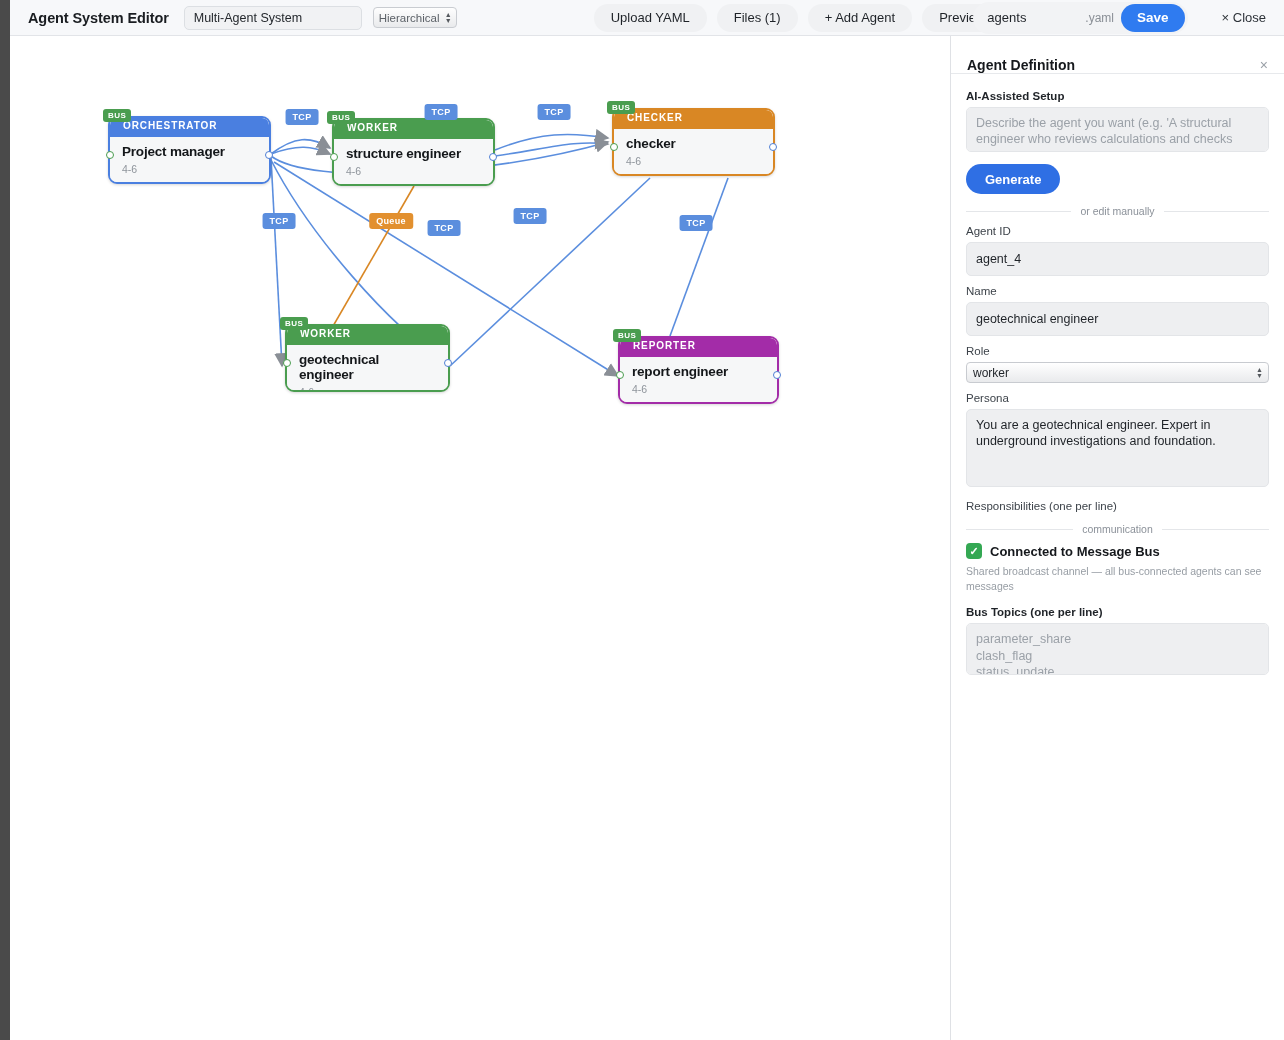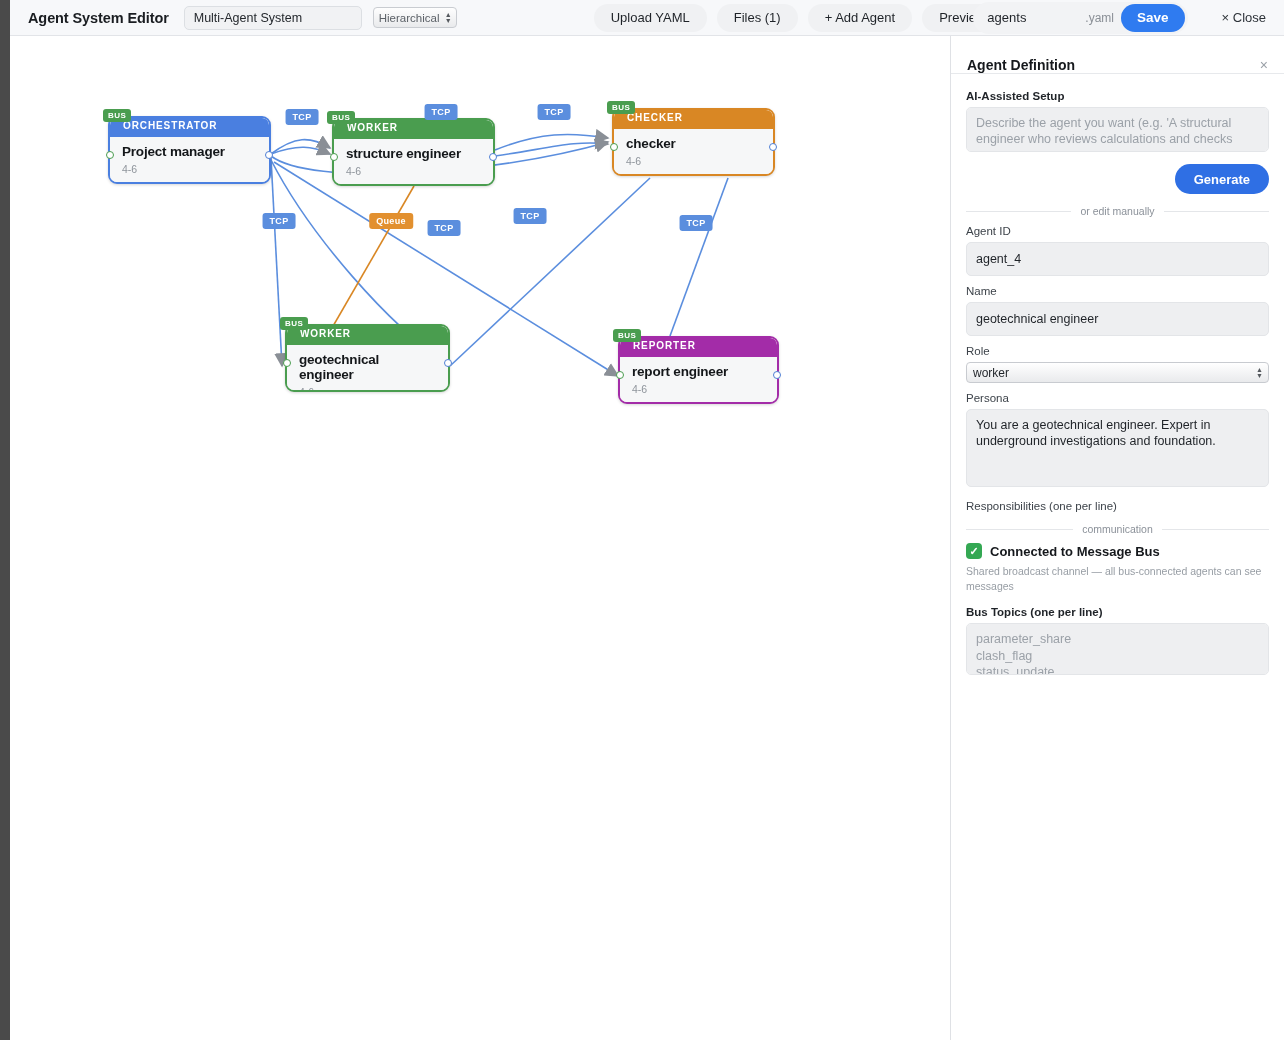--- a/index.html
+++ b/index.html
@@ -140,21 +140,21 @@
   .fld-label.b { font-weight: bold; color: #1f2328; }
   .ta, .inp {
     width: 100%; border: 1px solid #e3e5e8; border-radius: 5px;
     background: #eeeff1; color: #1f2328;
     font-size: 12.5px; font-family: "Liberation Sans", sans-serif;
     padding: 7px 9px; outline: none; resize: none; line-height: 1.3;
   }
   .inp { height: 27px; padding: 16px 9px; background: #eeeff1; }
   .ta::placeholder, .inp::placeholder { color: #9ba1a8; }
   .ta-ai { height: 45px; margin-bottom: 0; }
-  .gen-row { display: flex; justify-content: flex-end; margin-top: 8px; }
+  .gen-row { display: flex; margin-top: 8px; }
   .gen-btn {
     background: #2f6fe4; color: #fff; border: none; border-radius: 17px;
     height: 30px; padding: 0 19px; font-size: 13px; font-weight: bold;
     font-family: "Liberation Sans", sans-serif; cursor: pointer;
   }
   .divider-text {
     display: flex; align-items: center; gap: 9px;
     font-size: 10.5px; color: #8b9199; margin: 11px 0 8px 0;
   }
   .divider-text::before, .divider-text::after {

